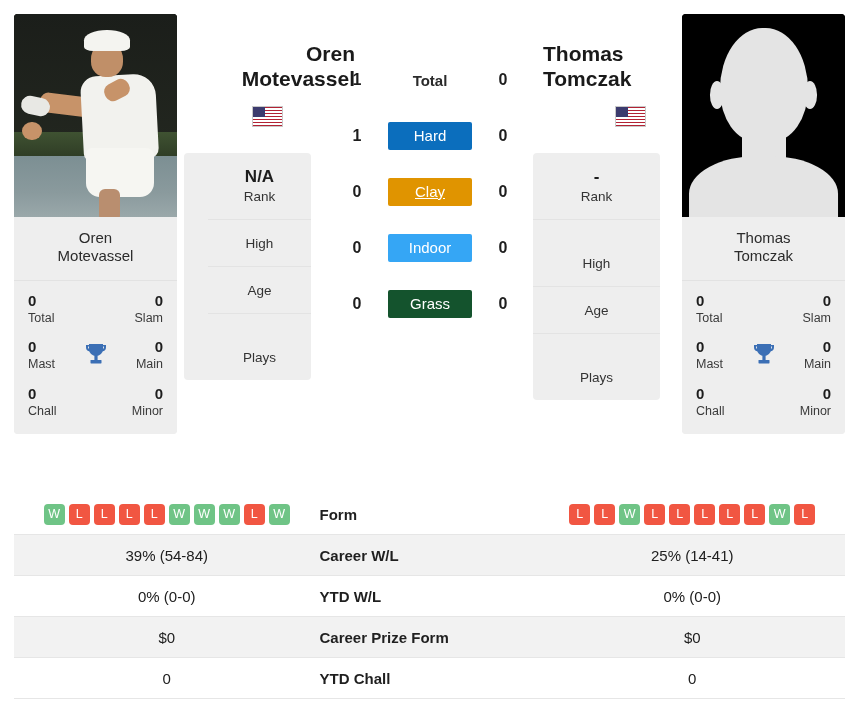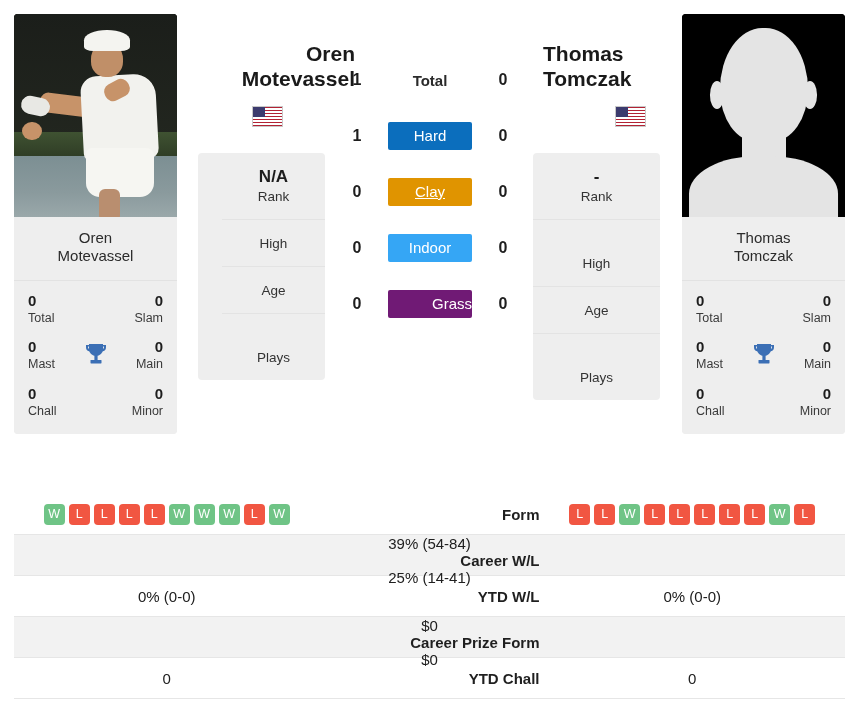--- a/index.html
+++ b/index.html
@@ -109,21 +109,21 @@
   .trophy-icon { width: 34px; display:flex; align-items:center; justify-content:center; }
 
   
   .stat-card {
     position: absolute; top: 153px;
     width: 127px;
     background: #eeeeee;
     border-radius: 4px;
     overflow: hidden;
   }
-  .stat-card.left  { left: 198px; padding-left: 24px; }
+  .stat-card.left  { left: 184px; padding-left: 24px; }
   .stat-card.right { left: 533px; }
   .stat-block {
     padding: 14px 4px 13px;
     text-align: center;
     border-bottom: 1px solid #e3e3e3;
   }
   .stat-block:last-child { border-bottom: none; }
   .stat-val { font-size: 17px; font-weight: bold; color: #1d1d1d; line-height: 1.2;
               min-height: 20px; }
   .stat-lbl { font-size: 13.5px; color: #333; margin-top: 2px; line-height: 1.25; }
@@ -168,26 +168,26 @@
   
   .cmp-table {
     position: absolute; left: 14px; top: 494px;
     width: 831px;
   }
   .cmp-row {
     display: flex; align-items: center;
     height: 41px;
     border-bottom: 1px solid #e6e6e6;
   }
-  .cmp-row.shaded { background: #f2f2f2; flex-direction: column; }
+  .cmp-row.shaded { background: #f2f2f2; }
   .cmp-left, .cmp-right {
     flex: 1 1 0; text-align: center; font-size: 15px; color: #202020;
   }
   .cmp-mid {
-    width: 220px; text-align: right;
+    width: 220px; text-align: left;
     font-size: 15px; font-weight: bold; color: #1f1f1f;
   }
   .form-badges { display: flex; gap: 4px; justify-content: center; }
   .fb {
     width: 21px; height: 21px; border-radius: 4px;
     color: #ffffff; font-size: 12.5px;
     display: flex; align-items: center; justify-content: center;
   }
   .fb.w { background: #6fc486; }
   .fb.l { background: #f15642; }
@@ -423,21 +423,21 @@
             <div class="surface-badge" style="background: rgb(224, 148, 0); text-decoration: underline;">Clay</div>
             <div class="h2h-score">0</div>
           </div>
           <div class="h2h-row">
             <div class="h2h-score">0</div>
             <div class="surface-badge" style="background: rgb(53, 166, 245);">Indoor</div>
             <div class="h2h-score">0</div>
           </div>
           <div class="h2h-row">
             <div class="h2h-score">0</div>
-            <div class="surface-badge" style="background: #701a75; text-align: right;">Grass</div>
+            <div class="surface-badge" style="background: #14532d;">Grass</div>
             <div class="h2h-score">0</div>
           </div>
         </div>
     </div>
 
   </div>
 
   <div class="cmp-table" id="cmp-table">
       <div class="cmp-row">
         <div class="cmp-left">

